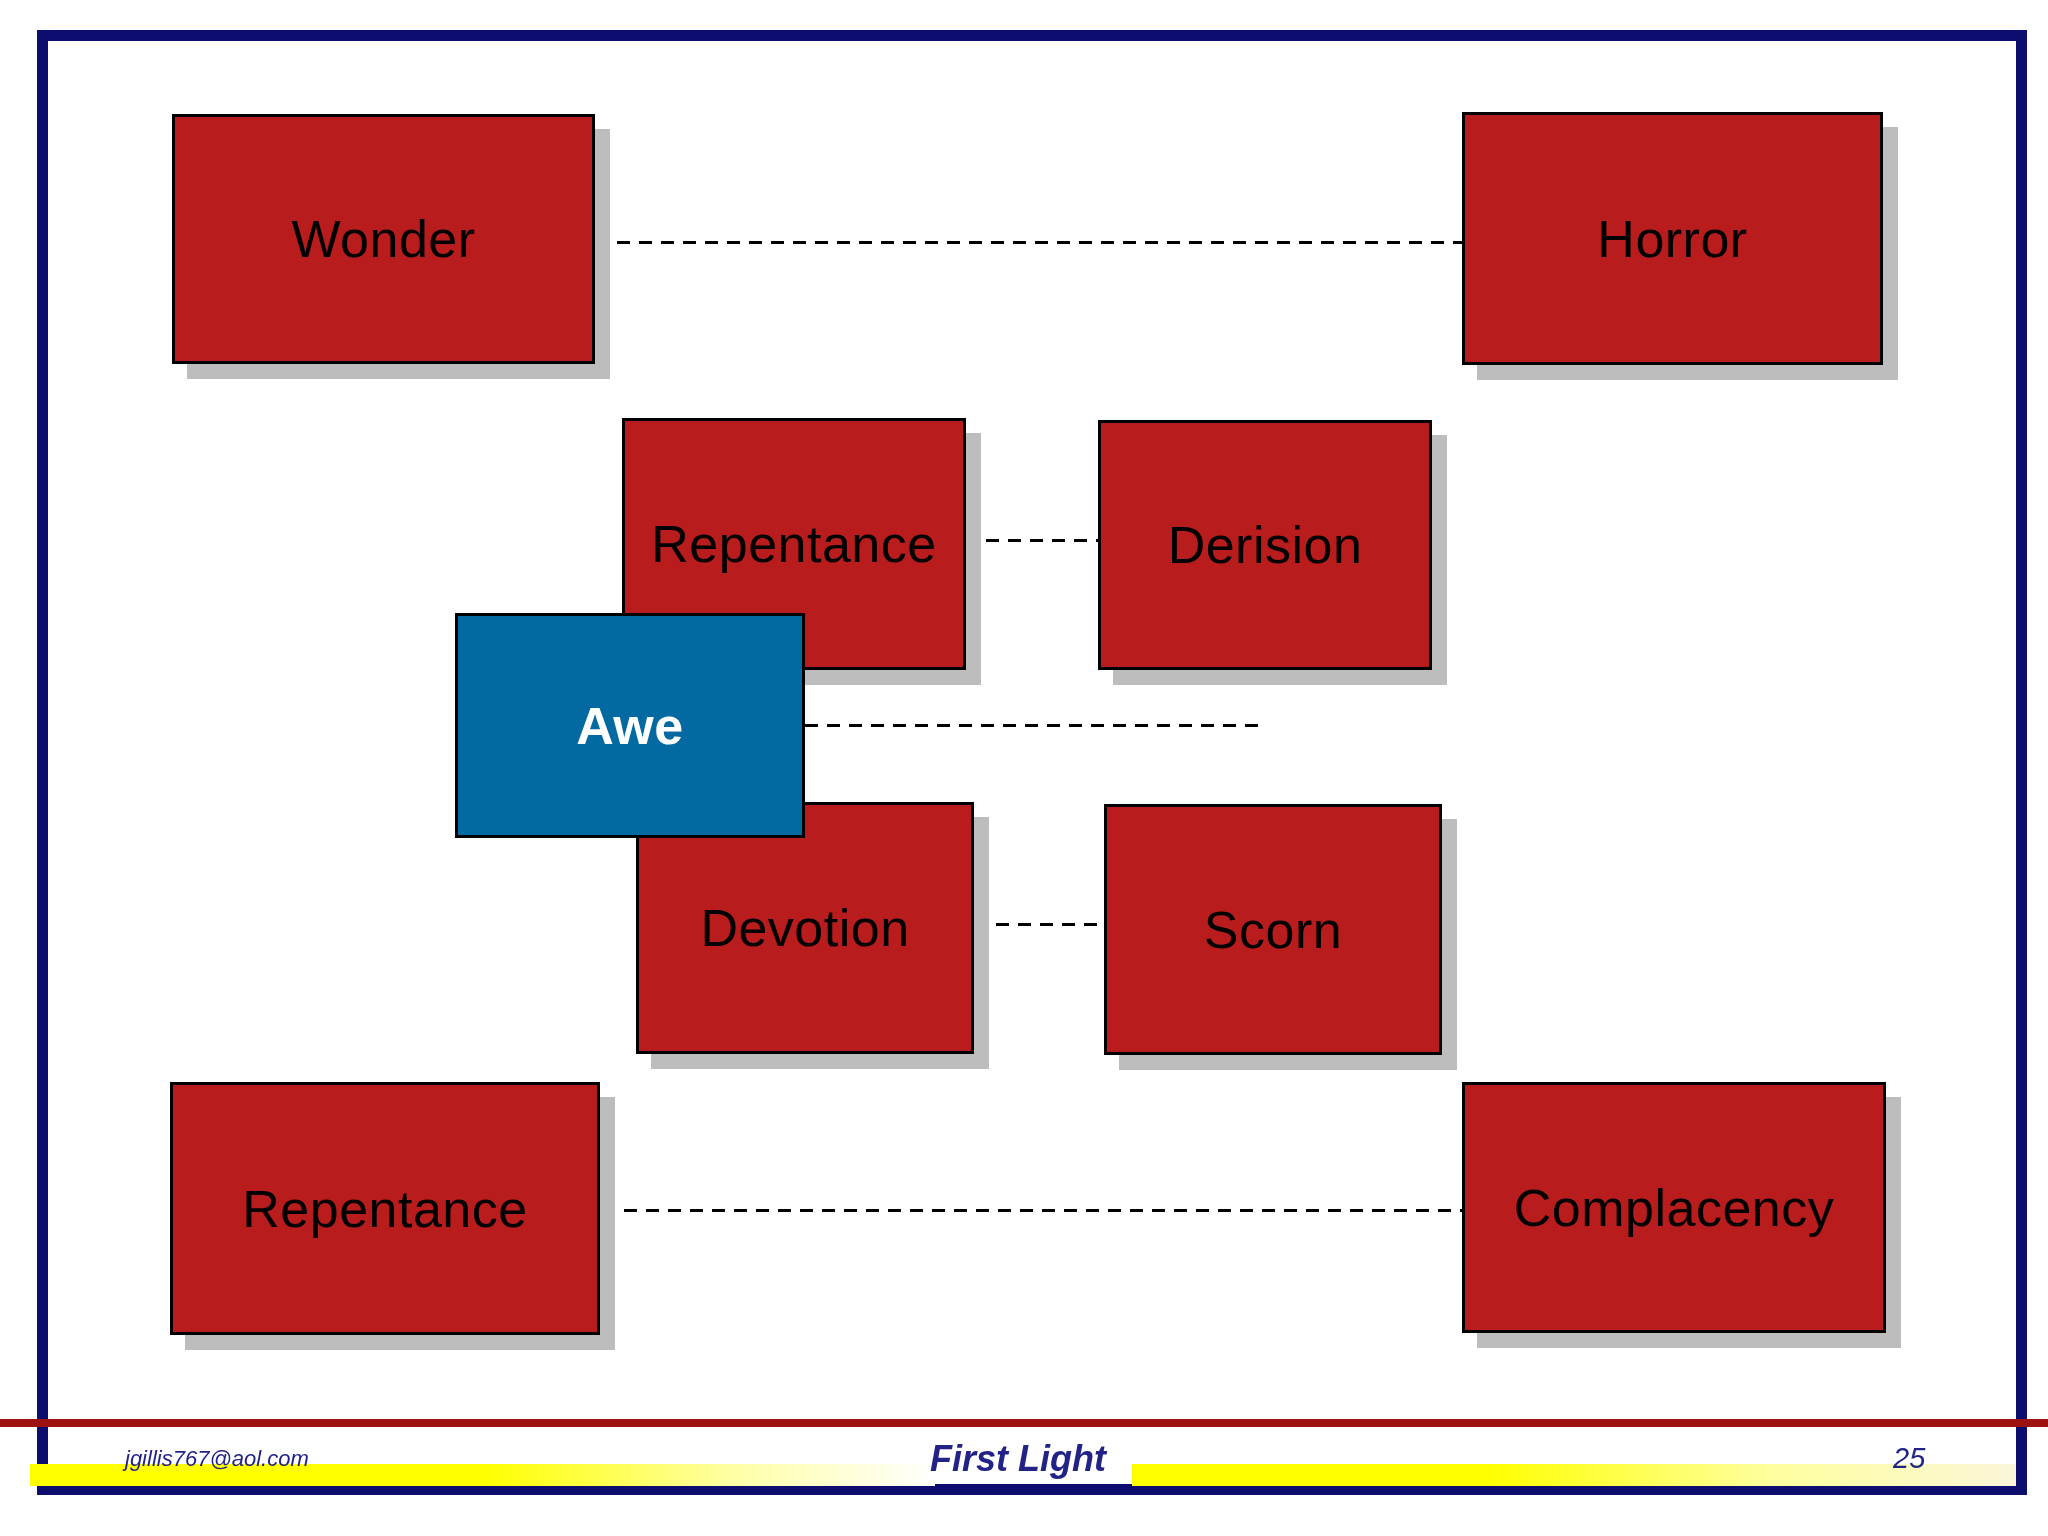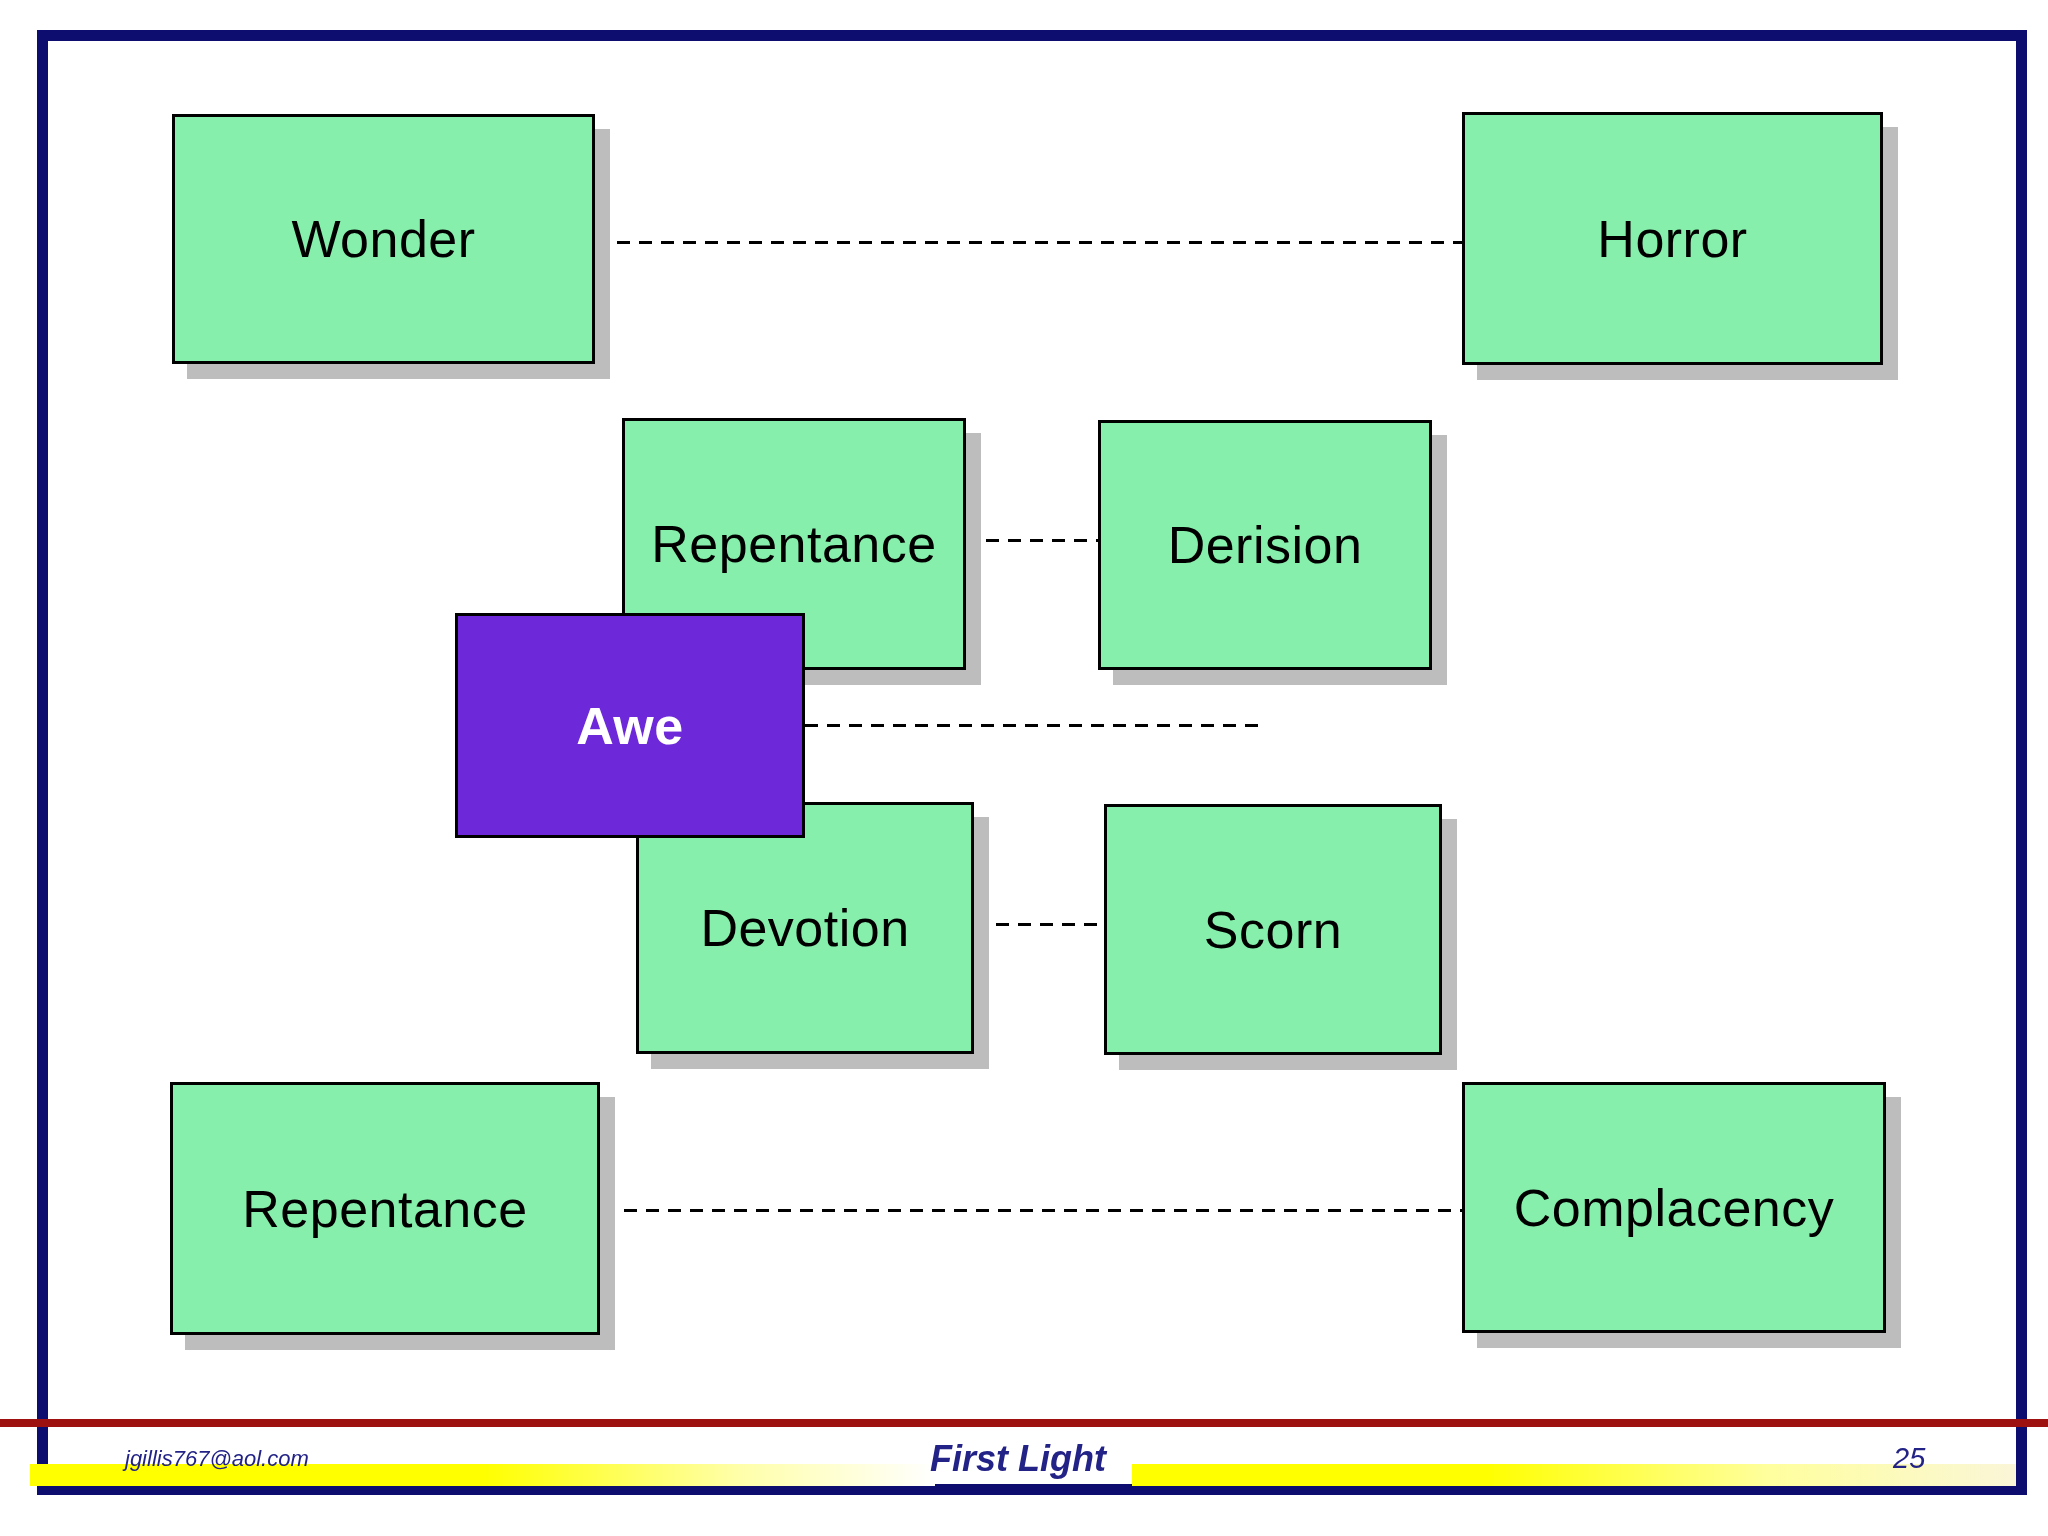--- a/index.html
+++ b/index.html
@@ -45,27 +45,27 @@
     box-sizing: border-box;
     border: 3px solid #000000;
     display: flex;
     align-items: center;
     justify-content: center;
     text-align: center;
     font-size: 52px;
     letter-spacing: 0.5px;
   }
   .node.yellow {
-    background: #86efac;
+    background: #b91c1c;
     color: #000000;
     box-shadow: 15px 15px 0 #bdbdbd;
     z-index: 2;
   }
   .node.blue {
-    background: #6d28d9;
+    background: #0369a1;
     color: #ffffff;
     font-weight: bold;
     z-index: 3;
     justify-content: center;
   }
 
   #node-wonder      { left: 172px;  top: 114px;  width: 423px; height: 250px; }
   #node-horror      { left: 1462px; top: 112px;  width: 421px; height: 253px; }
   #node-veneration  { left: 622px;  top: 418px;  width: 344px; height: 252px; }
   #node-derision    { left: 1098px; top: 420px;  width: 334px; height: 250px; }

